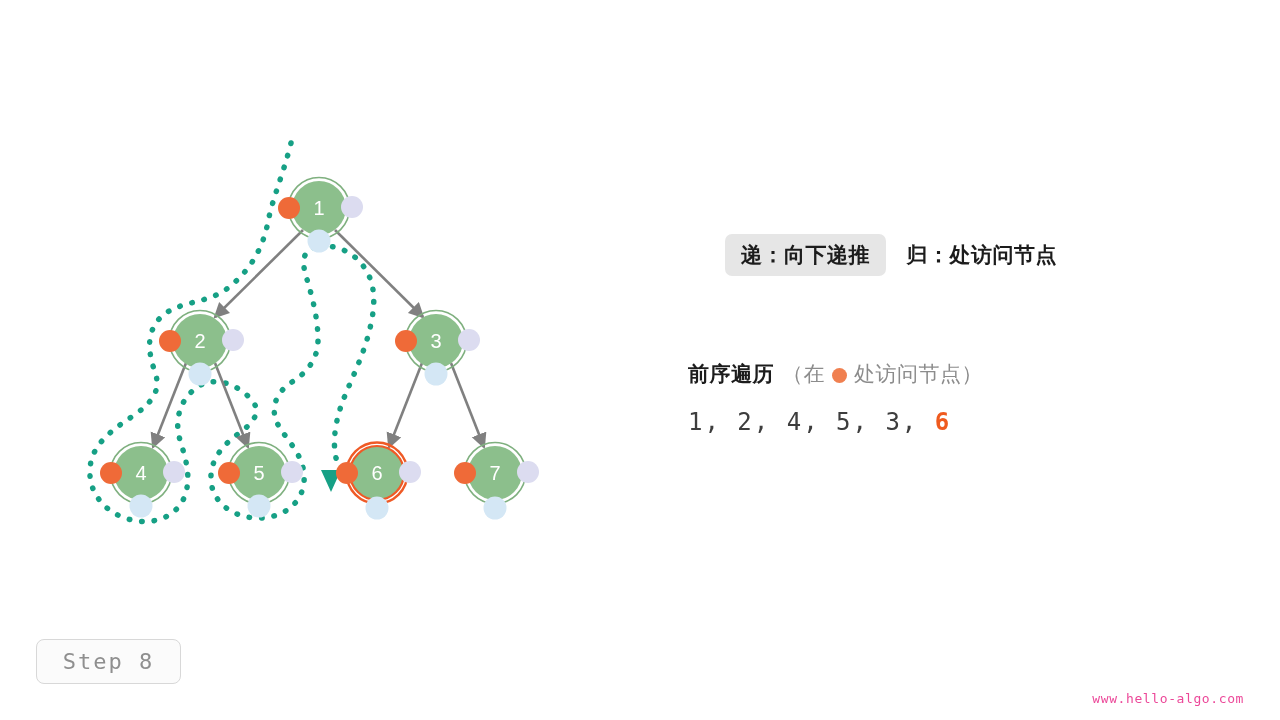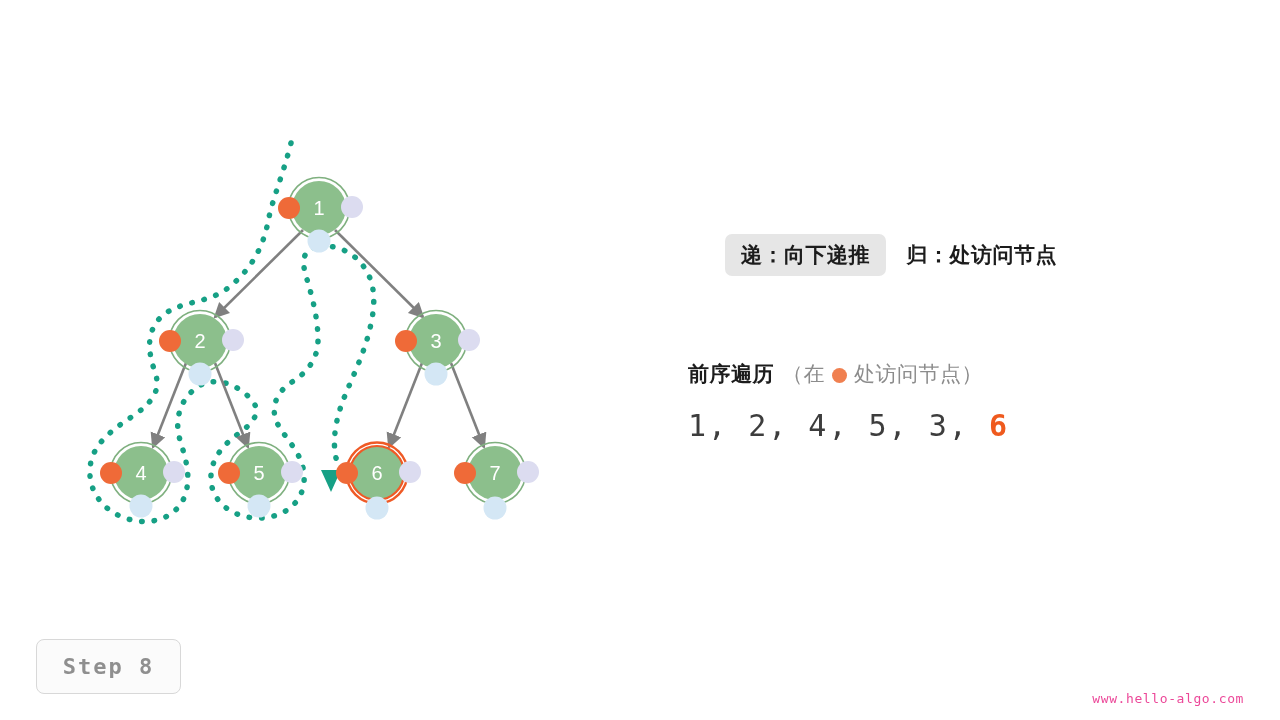--- a/index.html
+++ b/index.html
@@ -96,47 +96,47 @@
     border-radius: 50%;
     background: #f08050;
     margin: 0 7px;
     position: relative;
     top: 1px;
   }
 
   #traversal-sequence {
     margin-top: 20px;
     font-family: "DejaVu Sans Mono", "Liberation Mono", monospace;
-    font-size: 30px;
+    font-size: 24px;
     color: #3d3d3d;
     letter-spacing: 2px;
     white-space: pre;
   }
   #traversal-sequence .cur {
     color: #ef5a1e;
     font-weight: bold;
   }
 
   
   #step-badge {
     position: absolute;
     left: 36px;
     top: 639px;
     width: 145px;
-    height: 55px;
+    height: 45px;
     box-sizing: border-box;
     border: 1px solid #d8d8d8;
     border-radius: 8px;
     background: #fbfbfb;
     display: flex;
     align-items: center;
     justify-content: center;
     font-family: "DejaVu Sans Mono", "Liberation Mono", monospace;
     font-size: 22px;
-    font-weight: bold;
+    font-weight: normal;
     color: #8f8f8f;
     letter-spacing: 2px;
   }
 
   
   #watermark {
     position: absolute;
     right: 36px;
     bottom: 14px;
     font-family: "DejaVu Sans Mono", "Liberation Mono", monospace;

